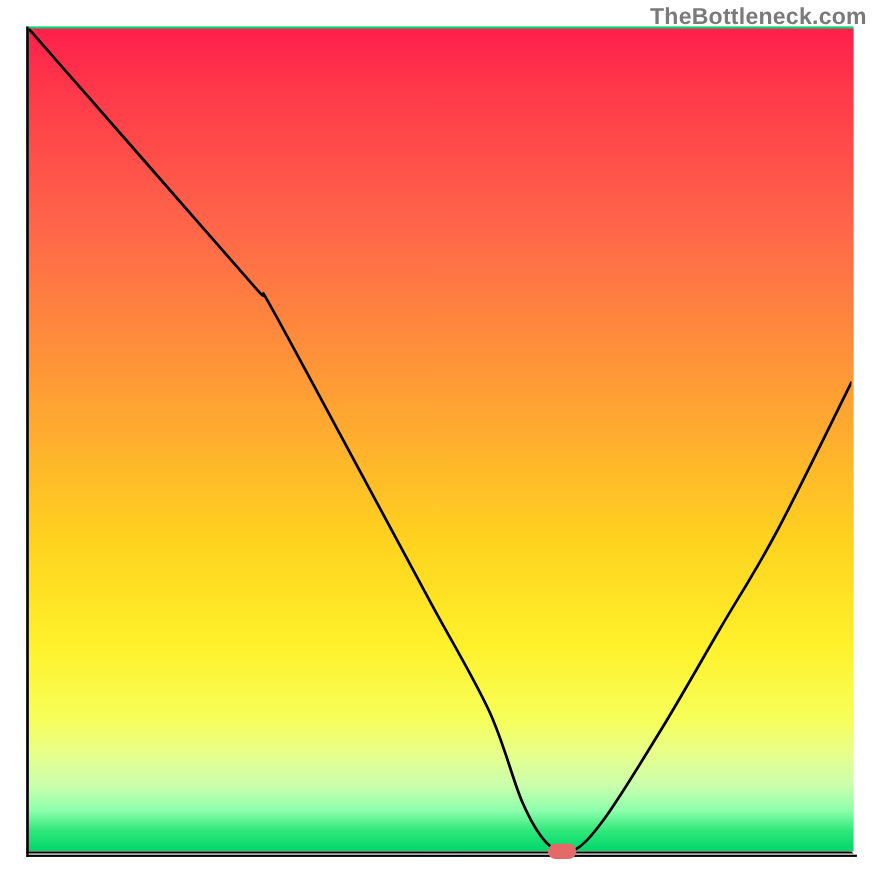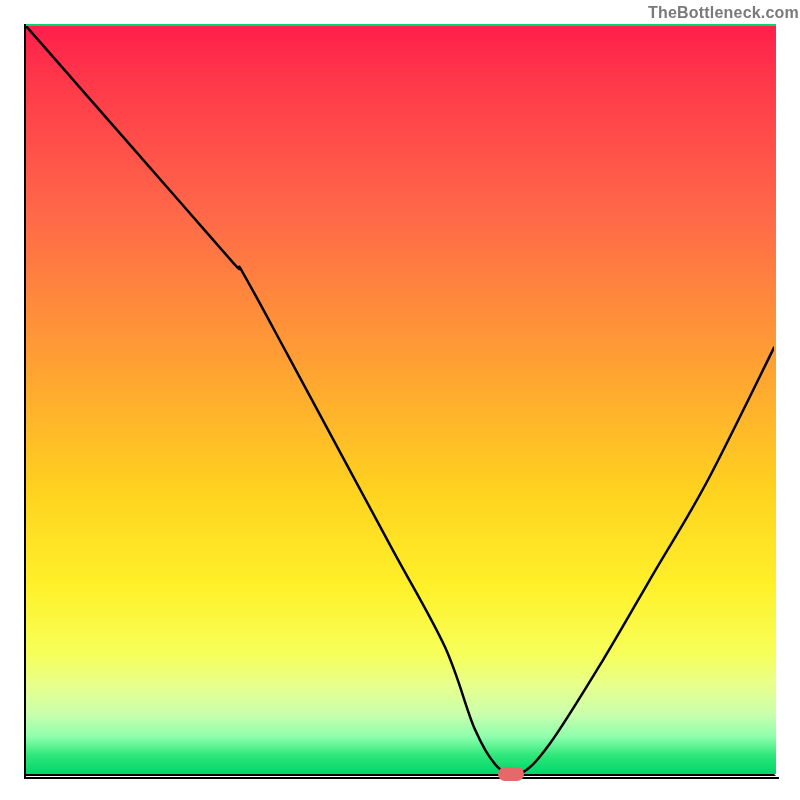--- a/index.html
+++ b/index.html
@@ -58,23 +58,23 @@
     position: absolute;
     width: 26px;
     height: 14px;
     background: #e46a6a;
     border-radius: 7px;
     transform: translate(-50%, -50%);
   }
   .watermark {
     position: absolute;
     top: 4px;
-    right: 1px;
+    right: 12px;
     font-family: Arial, Helvetica, sans-serif;
-    font-size: 16px;
+    font-size: 21px;
     font-weight: 600;
     color: #7a7a7a;
     letter-spacing: 0.2px;
   }
 </style>
 </head>
 <body>
 
 <div class="chart-container">
 

